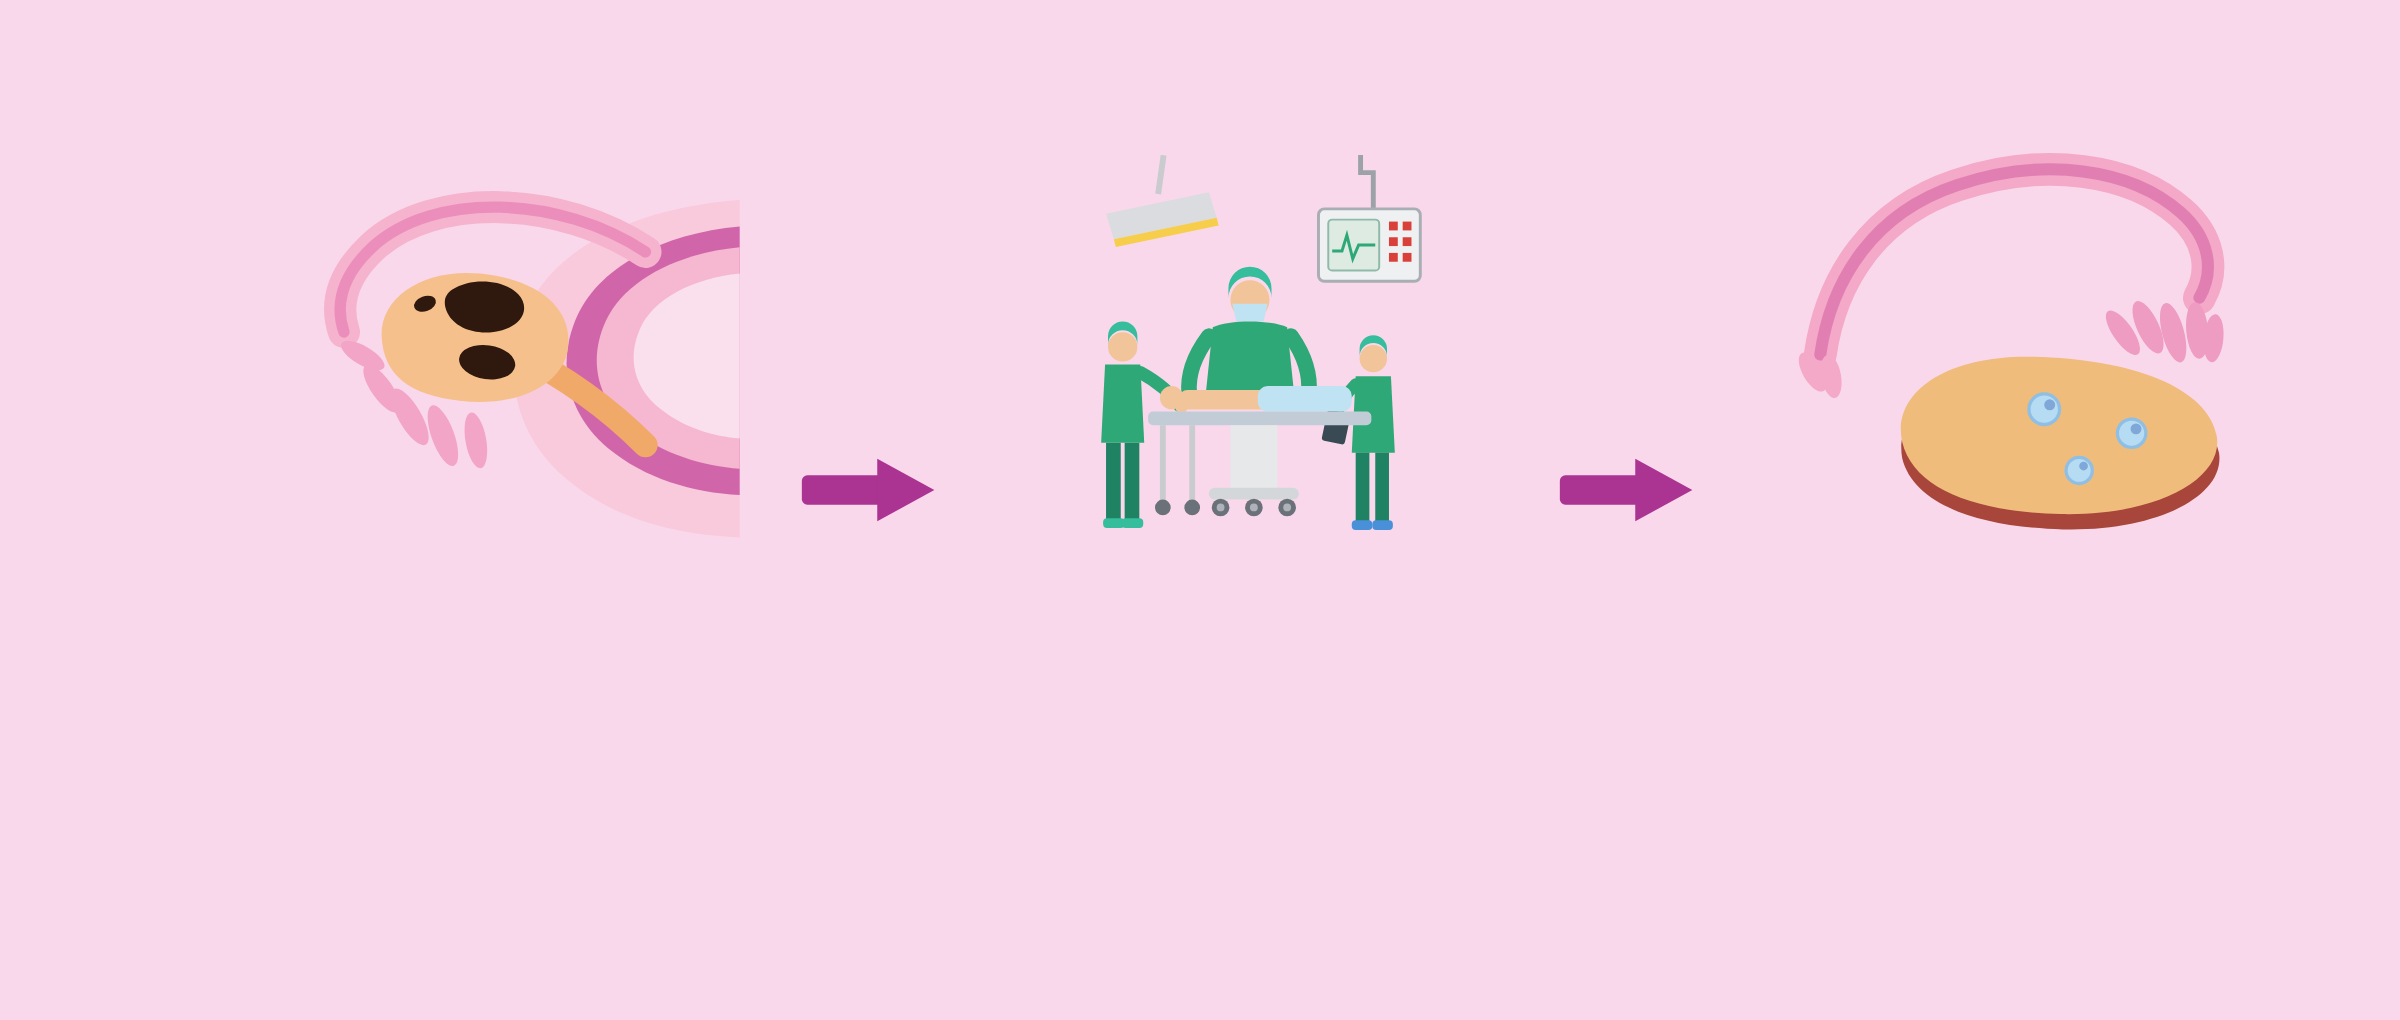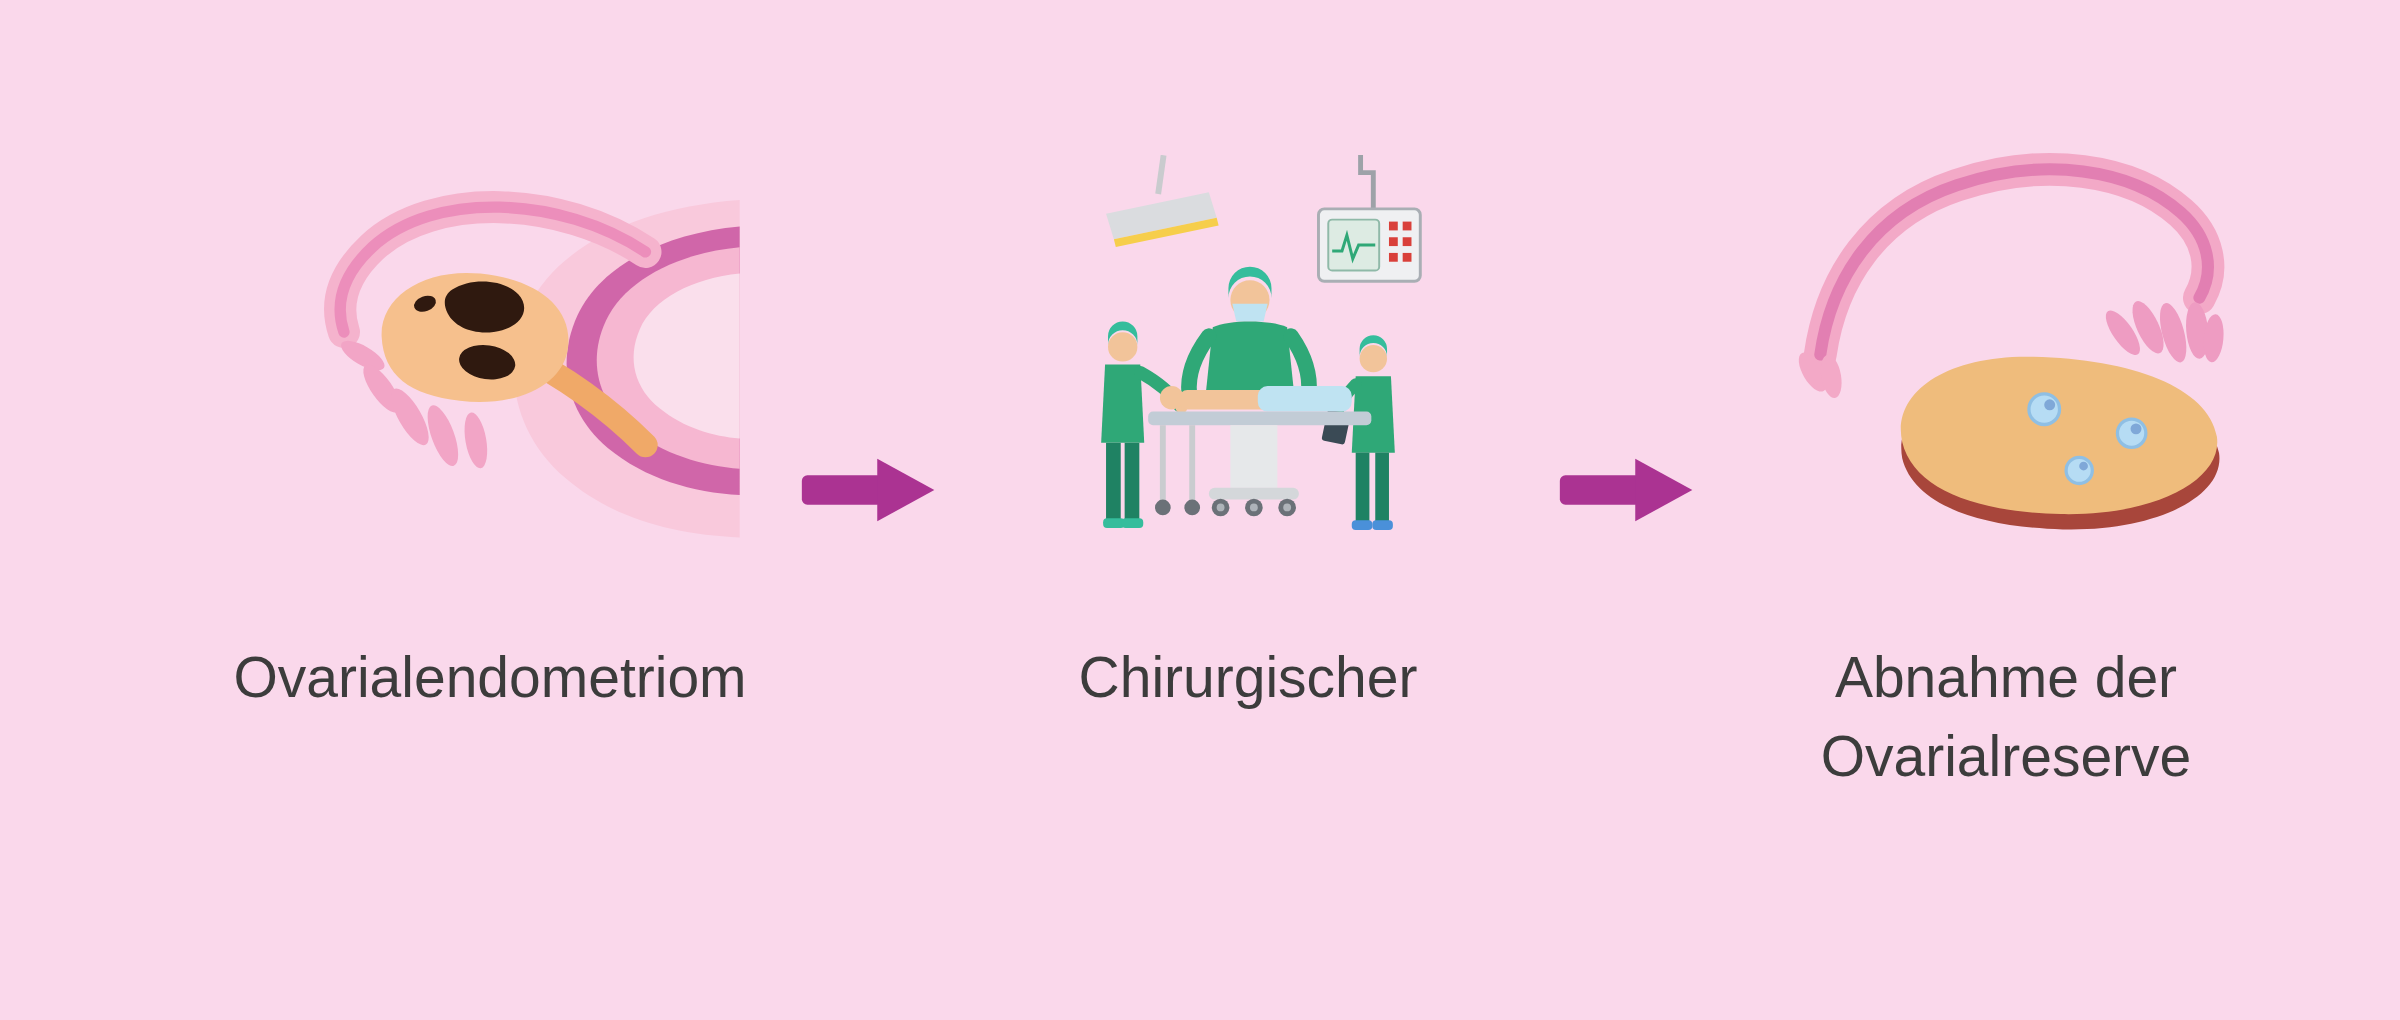--- a/index.html
+++ b/index.html
@@ -86,23 +86,20 @@
           <ellipse cx="215" cy="300" rx="34" ry="12" transform="rotate(70 215 300)"></ellipse>
           <ellipse cx="250" cy="305" rx="30" ry="11" transform="rotate(80 250 305)"></ellipse>
         </g>
 
         <g fill="#2F190F">
           <path d="M225,145 C245,132 280,134 295,150 C308,164 300,182 278,188 C252,195 228,186 220,170 C215,160 216,151 225,145 Z"></path>
           <ellipse cx="262" cy="222" rx="30" ry="18" transform="rotate(8 262 222)"></ellipse>
           <ellipse cx="196" cy="160" rx="12" ry="8" transform="rotate(-20 196 160)"></ellipse>
         </g>
       </svg>
-    </div>
-    <div class="label">
-      <span>Ovarialendometriom</span>
     </div>
   </div>
 
   <div class="arrow">
     <svg width="138" height="76" viewBox="0 0 150 80">
       <rect x="2" y="24" width="88" height="32" rx="6" fill="currentColor"></rect>
       <polygon points="84,6 84,74 146,40" fill="currentColor"></polygon>
     </svg>
   </div>
 
@@ -183,21 +180,20 @@
           <circle cx="162" cy="360" r="9" fill="#6B7178"></circle>
             <circle cx="196" cy="360" r="9" fill="#6B7178"></circle>
             <circle cx="230" cy="360" r="9" fill="#6B7178"></circle>
           <circle cx="162" cy="360" r="4" fill="#AEB3B9"></circle>
             <circle cx="196" cy="360" r="4" fill="#AEB3B9"></circle>
             <circle cx="230" cy="360" r="4" fill="#AEB3B9"></circle>
         </g>
       </svg>
     </div>
     <div class="label">
-      <span>Chirurgischer</span>
     </div>
   </div>
 
   <div class="arrow">
     <svg width="138" height="76" viewBox="0 0 150 80">
       <rect x="2" y="24" width="88" height="32" rx="6" fill="currentColor"></rect>
       <polygon points="84,6 84,74 146,40" fill="currentColor"></polygon>
     </svg>
   </div>
 
@@ -228,19 +224,15 @@
         <g>
           <circle cx="250" cy="240" r="14" fill="#B6DCF4" stroke="#8FBFE4" stroke-width="3"></circle>
           <circle cx="255" cy="236" r="5" fill="#7FA8D8"></circle>
           <circle cx="330" cy="262" r="13" fill="#B6DCF4" stroke="#8FBFE4" stroke-width="3"></circle>
           <circle cx="334" cy="258" r="5" fill="#7FA8D8"></circle>
           <circle cx="282" cy="296" r="12" fill="#B6DCF4" stroke="#8FBFE4" stroke-width="3"></circle>
           <circle cx="286" cy="292" r="4" fill="#7FA8D8"></circle>
         </g>
       </svg>
     </div>
-    <div class="label">
-      <span>Abnahme der</span>
-      <span>Ovarialreserve</span>
-    </div>
   </div>
 
 </div>
 
 </body></html>

